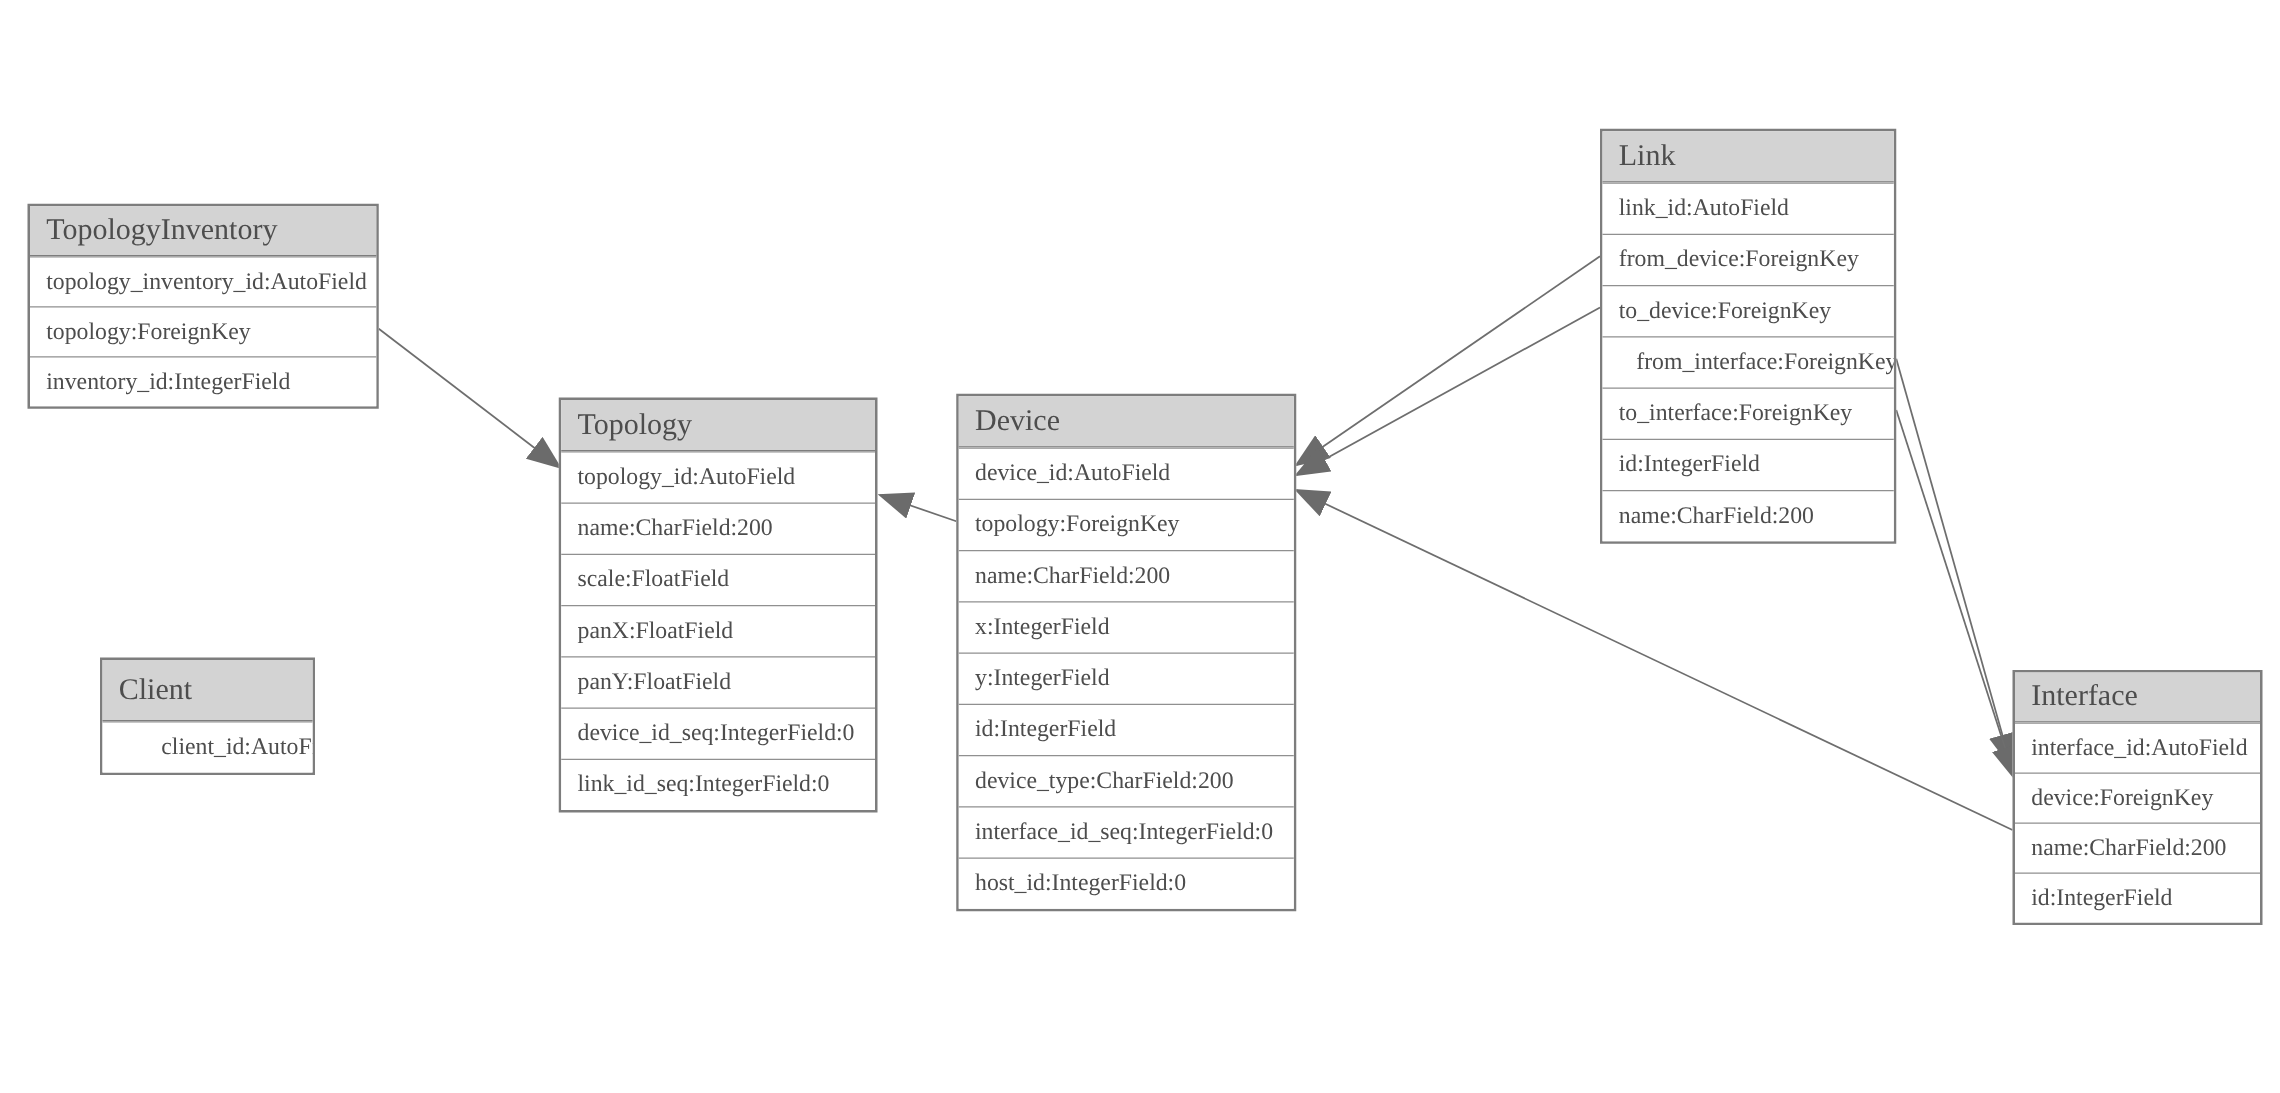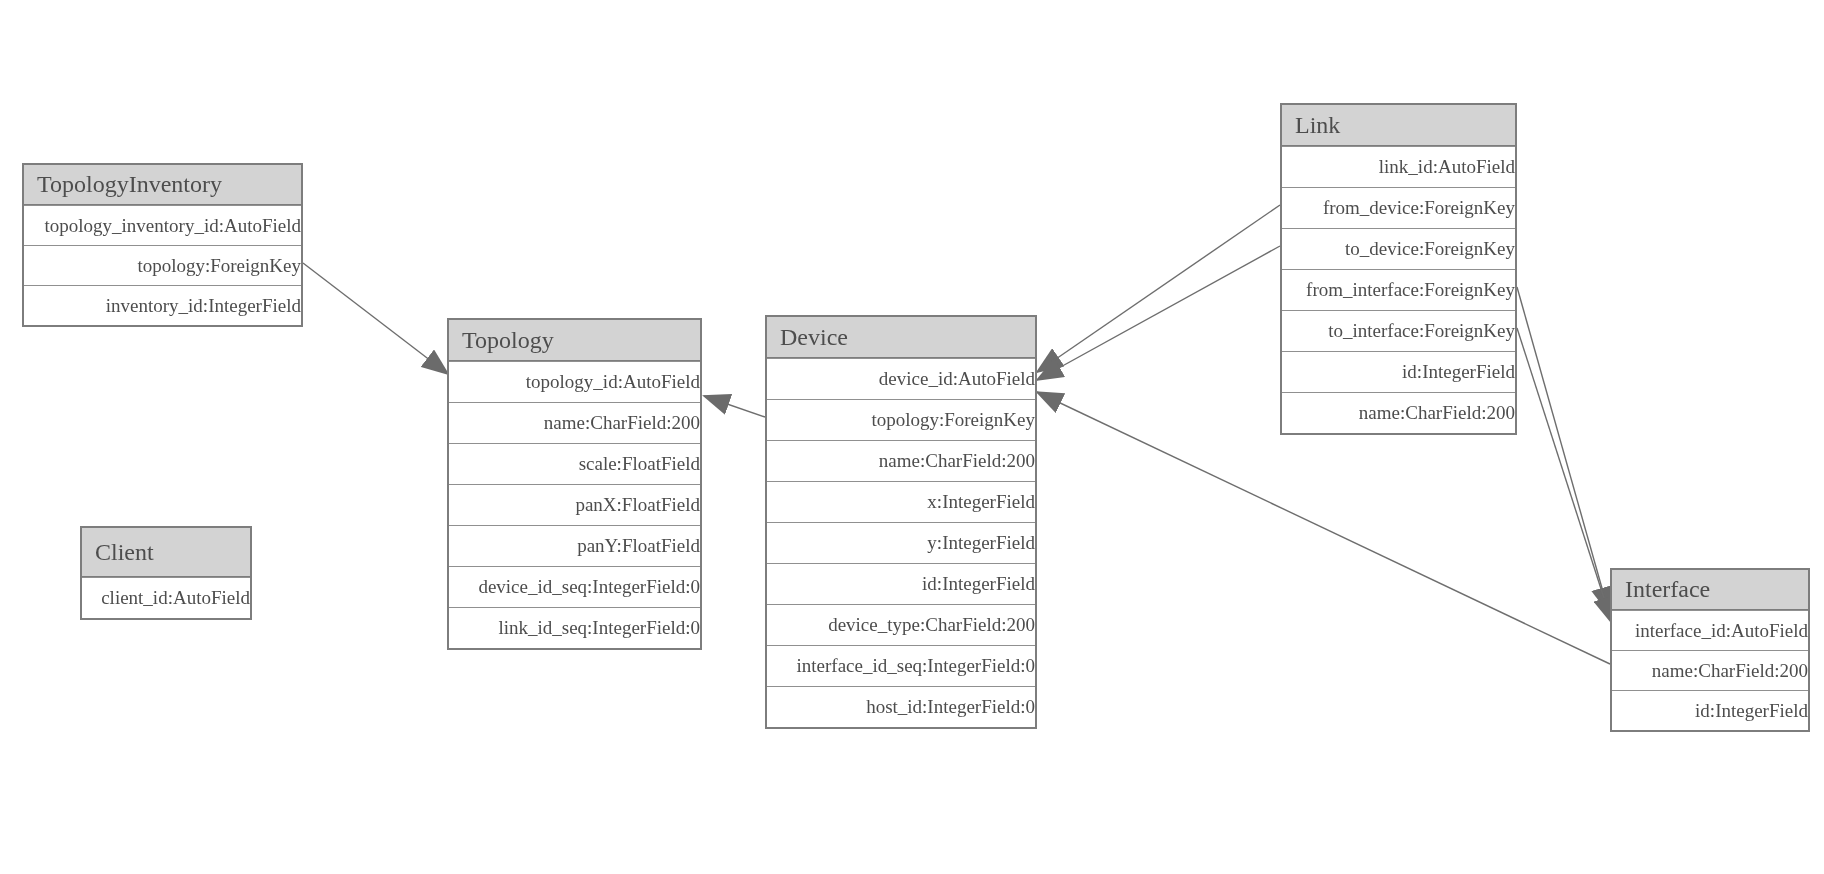--- a/index.html
+++ b/index.html
@@ -48,21 +48,20 @@
     box-sizing: border-box;
     display: flex;
     align-items: center;
     padding-left: 13px;
     border-top: 1px solid var(--inner-border, #8f8f8f);
     background: #ffffff;
     color: var(--text, #4d4d4d);
     font-size: 19px;
     white-space: nowrap;
     overflow: hidden;
-    justify-content: flex-end;
   }
   .entity-row:first-of-type {
     border-top: none;
   }
 </style>
 </head>
 <body>
 
 <div class="stage">
   <svg class="rel-layer" width="1824" height="874" xmlns="http://www.w3.org/2000/svg">
@@ -168,24 +167,27 @@
       <div class="entity-row" style="height: 41px;">
         <span>to_interface:ForeignKey</span>
       </div>
       <div class="entity-row" style="height: 41px;">
         <span>id:IntegerField</span>
       </div>
       <div class="entity-row" style="height: 41px;">
         <span>name:CharField:200</span>
       </div>
     </div>
-    <div class="entity" style="left: 1610px; top: 568px; width: 200px;">
+    <div class="entity" style="left: 1610px; top: 536px; width: 200px;">
     <div class="entity-header" style="height: 40px;">Interface</div>
   <div class="entity-row" style="height: 40px;">
         <span>interface_id:AutoField</span>
+      </div>
+      <div class="entity-row" style="height: 40px;">
+        <span>device:ForeignKey</span>
       </div>
       <div class="entity-row" style="height: 40px;">
         <span>name:CharField:200</span>
       </div>
       <div class="entity-row" style="height: 40px;">
         <span>id:IntegerField</span>
       </div>
     </div>
   </div>
 

